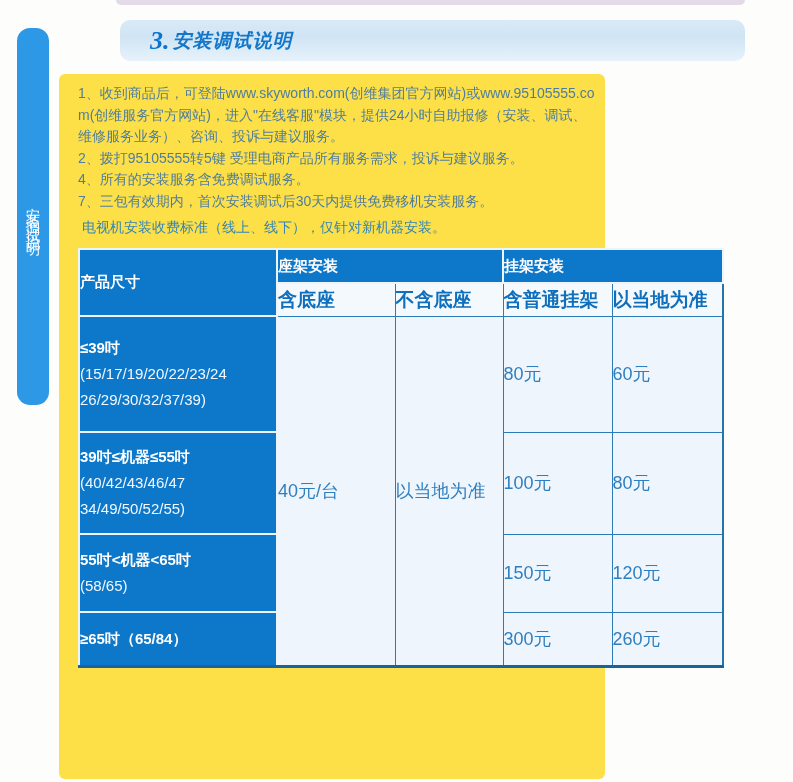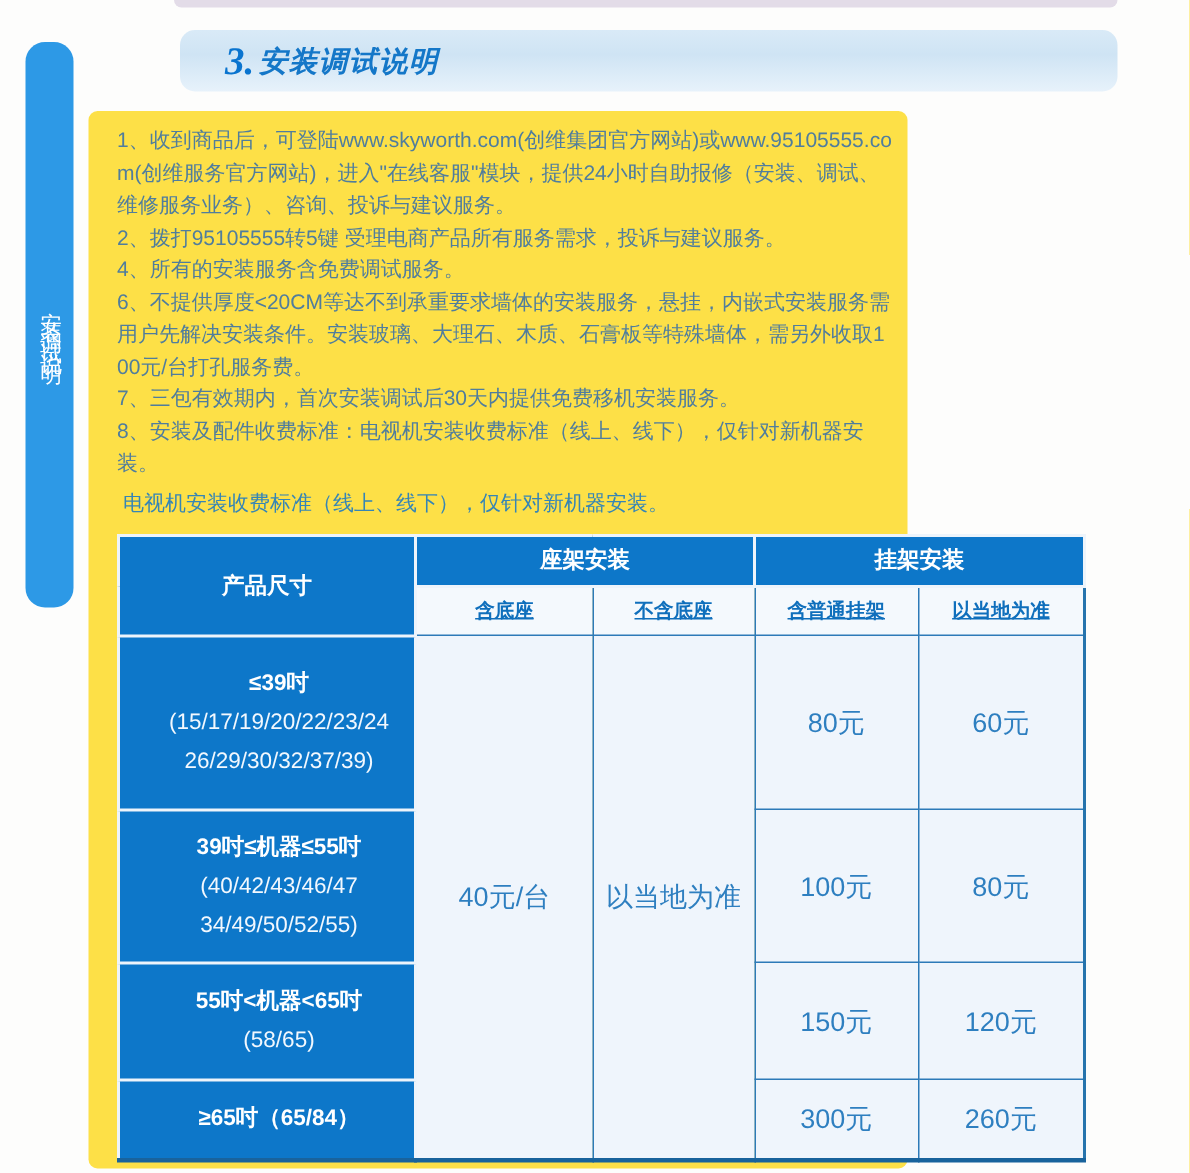--- a/index.html
+++ b/index.html
@@ -48,31 +48,31 @@
     word-break: break-all;
   }
   .subtitle {
     margin: 5px 0 0 23px; font-size: 14px; line-height: 21px; color: #3585b6;
   }
   .price-table {
     margin: 10px 0 0 19px;
     border-collapse: collapse; table-layout: fixed; width: 644px;
     border-bottom: 3px solid #19639c; border-right: 2px solid #2674ad;
   }
-  .price-table td { text-align: center; vertical-align: middle; margin-top: 48px; }
+  .price-table td { vertical-align: middle; margin-top: 48px; }
   td.blue {
     background: #0d77c9; border: 2px solid #edf4fb; color: #ffffff;
   }
   td.light {
     background: #eff5fc; border: 1px solid #2d7ab8; color: #2e7fc0;
   }
   td.head { font-weight: bold; font-size: 15px; }
-  td.subh { font-weight: bold; font-size: 13px; color: #0f6fbc; background: #f4f9fd; text-decoration: underline; }
+  td.subh { font-weight: bold; font-size: 19px; color: #0f6fbc; background: #f4f9fd; }
   td.price, td.span-cell { font-size: 18px; }
-  td.size span { display: block; font-size: 15px; line-height: 26px; color: #f2f8fe; padding-left: 16px; }
+  td.size span { display: block; font-size: 15px; line-height: 26px; color: #f2f8fe; }
   td.size span.l1 { font-weight: bold; color: #ffffff; }
   tr.hrow  { height: 34px; }
   tr.subhrow { height: 33px; }
   tr.r1 { height: 116px; }
   tr.r2 { height: 102px; }
   tr.r3 { height: 78px; }
   tr.r4 { height: 54px; }
 </style>
 </head>
 <body>
@@ -86,23 +86,21 @@
 <div class="header-bar">
   <span class="sec-num">3.</span>
   <span class="sec-title">安装调试说明</span>
 </div>
 
 <div class="panel">
   <div class="notes">
     <p>1、收到商品后，可登陆www.skyworth.com(创维集团官方网站)或www.95105555.com(创维服务官方网站)，进入"在线客服"模块，提供24小时自助报修（安装、调试、维修服务业务）、咨询、投诉与建议服务。</p>
     <p>2、拨打95105555转5键 受理电商产品所有服务需求，投诉与建议服务。</p>
     <p>4、所有的安装服务含免费调试服务。</p>
-    <p>6、不提供厚度&lt;20CM等达不到承重要求墙体的安装服务，悬挂，内嵌式安装服务需用户先解决安装条件。安装玻璃、大理石、木质、石膏板等特殊墙体，需另外收取100元/台打孔服务费。</p>
     <p>7、三包有效期内，首次安装调试后30天内提供免费移机安装服务。</p>
-    <p>8、安装及配件收费标准：电视机安装收费标准（线上、线下），仅针对新机器安装。</p>
   </div>
 
   <p class="subtitle">电视机安装收费标准（线上、线下），仅针对新机器安装。</p>
 
   <table class="price-table">
     <colgroup>
       <col style="width:198px">
         <col style="width:118px">
         <col style="width:108px">
         <col style="width:109px">

